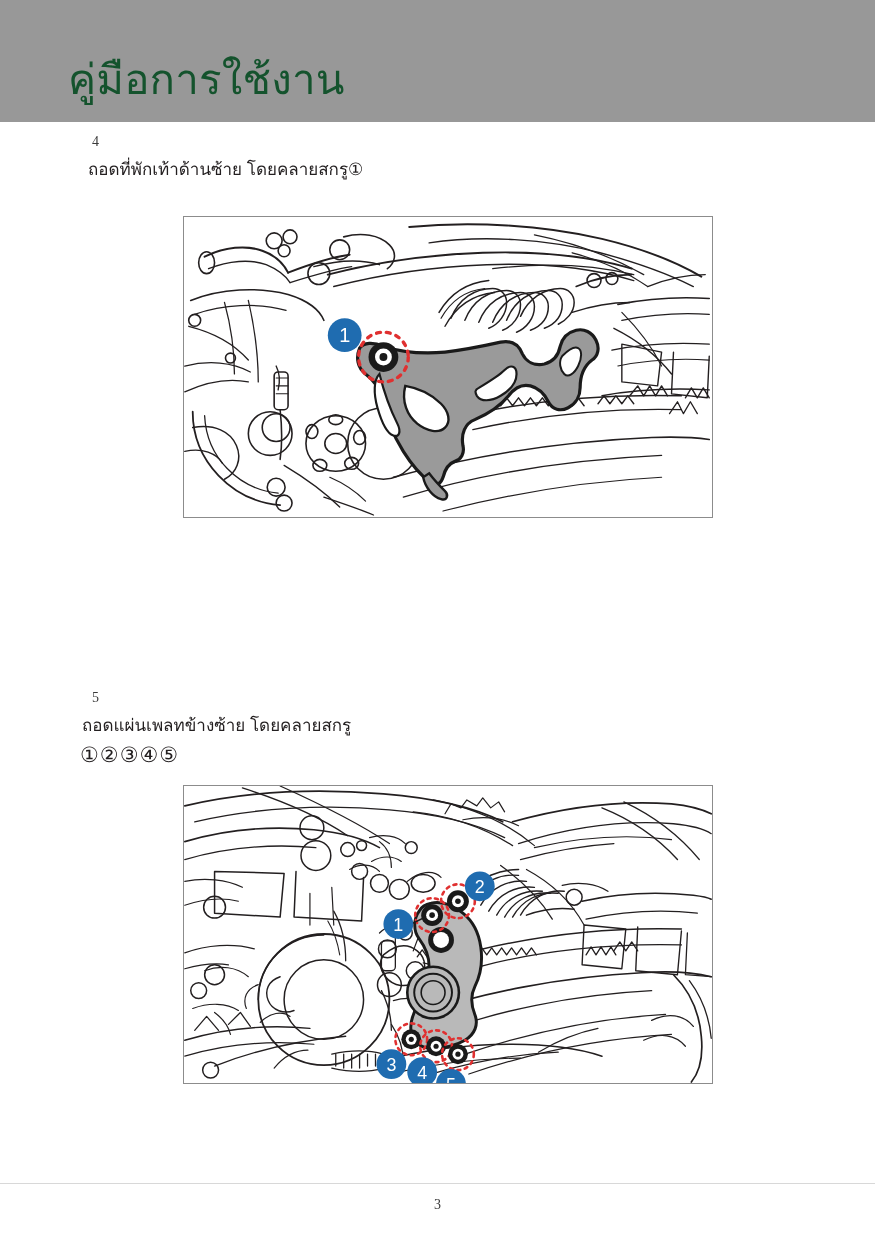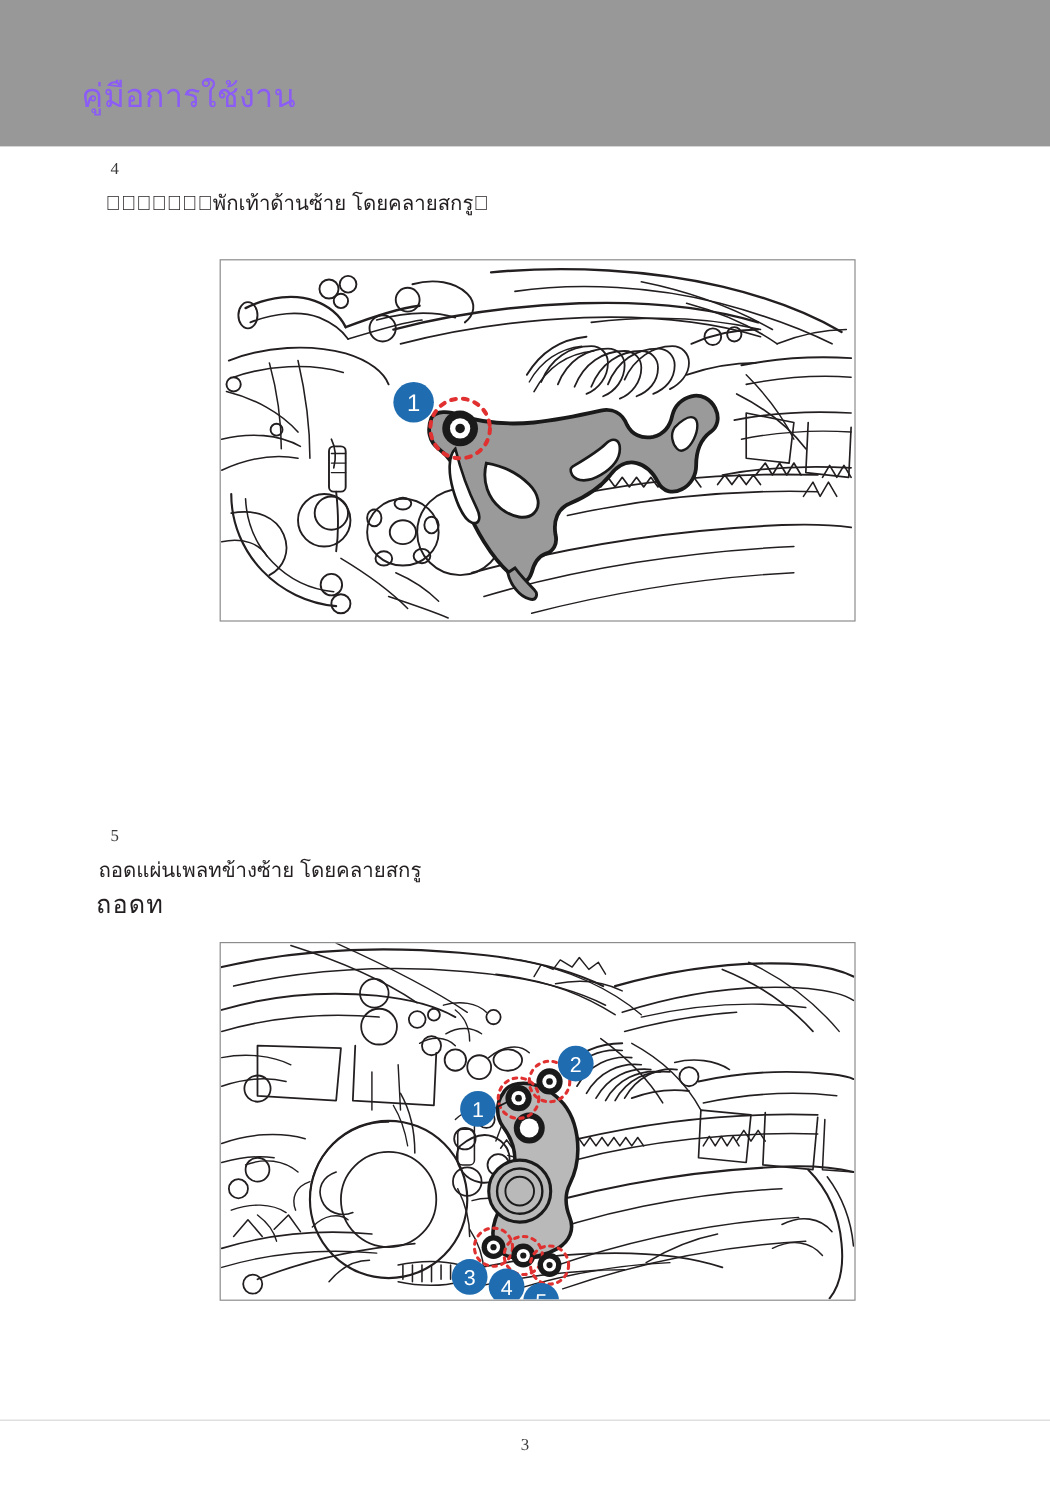--- a/index.html
+++ b/index.html
@@ -21,23 +21,23 @@
     position: absolute;
     left: 0; top: 0;
     width: 875px;
     height: 122px;
     background: #989898;
   }
   .header-title {
     position: absolute;
     left: 68px;
     top: 57px;
-    font-size: 27px;
+    font-size: 42px;
     line-height: 46px;
-    color: #8b5cf6;
+    color: #14532d;
     font-family: "Liberation Sans", sans-serif;
     font-weight: 400;
     white-space: nowrap;
     letter-spacing: 0.2px;
   }
   .step-number {
     position: absolute;
     left: 92px;
     font-size: 14px;
     line-height: 16px;
@@ -104,21 +104,21 @@
     font-family: "Liberation Serif", serif;
   }
 </style>
 </head>
 <body>
 
 <div class="header-bar"></div>
 <div class="header-title">คู่มือการใช้งาน</div>
 
 <div class="step-number" id="step4-number">4</div>
-<div class="step-text" id="step4-text">①②③④⑤ี่พักเท้าด้านซ้าย โดยคลายสกรู①</div>
+<div class="step-text" id="step4-text">ถอดที่พักเท้าด้านซ้าย โดยคลายสกรู①</div>
 
 <div class="figure-frame" id="figure-1">
   <svg class="figure-svg" viewBox="0 0 530 302" xmlns="http://www.w3.org/2000/svg">
     <g stroke="#231f20" fill="none" stroke-width="1.6" stroke-linecap="round" stroke-linejoin="round">
 
       <path d="M20,40 C40,30 62,28 78,34 C92,39 100,48 104,56" stroke-width="2"></path>
       <path d="M24,52 C44,44 66,42 82,48 C94,53 102,60 106,66" stroke-width="1.4"></path>
       <ellipse cx="22" cy="46" rx="8" ry="11"></ellipse>
       <path d="M104,56 C130,46 150,40 166,38" stroke-width="2"></path>
       <path d="M106,66 C132,58 152,52 168,50" stroke-width="1.4"></path>
@@ -261,21 +261,21 @@
 
     <g>
       <circle cx="161" cy="119" r="17" fill="#1f6cb0"></circle>
       <text x="161" y="126" text-anchor="middle" font-family="Liberation Sans, sans-serif" font-size="20" fill="#ffffff">1</text>
     </g>
   </svg>
 </div>
 
 <div class="step-number" id="step5-number">5</div>
 <div class="step-text" id="step5-text">ถอดแผ่นเพลทข้างซ้าย โดยคลายสกรู</div>
-<div class="circled-run" id="step5-circles">ถอดท</div>
+<div class="circled-run" id="step5-circles">①②③④⑤</div>
 
 <div class="figure-frame" id="figure-2">
   <svg class="figure-svg" viewBox="0 0 530 299" xmlns="http://www.w3.org/2000/svg">
     <g stroke="#231f20" fill="none" stroke-width="1.5" stroke-linecap="round" stroke-linejoin="round">
 
       <path d="M0,20 C60,6 130,2 200,8 C250,12 292,22 320,36" stroke-width="1.8"></path>
       <path d="M10,36 C70,22 140,18 206,24 C254,28 294,38 322,52" stroke-width="1.3"></path>
       <path d="M58,2 C96,14 134,30 164,50" stroke-width="1.3"></path>
       <path d="M96,0 C136,18 176,38 206,58" stroke-width="1.2"></path>
       <path d="M230,26 C268,30 302,42 330,60" stroke-width="1.3"></path>

